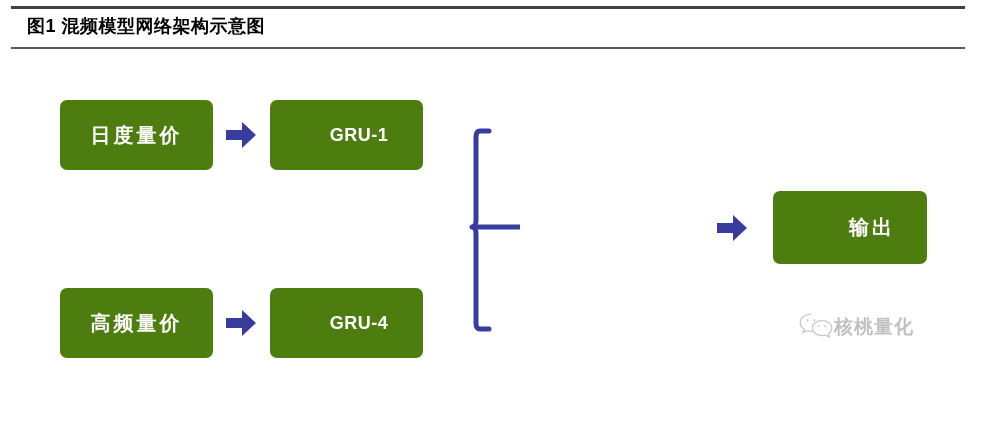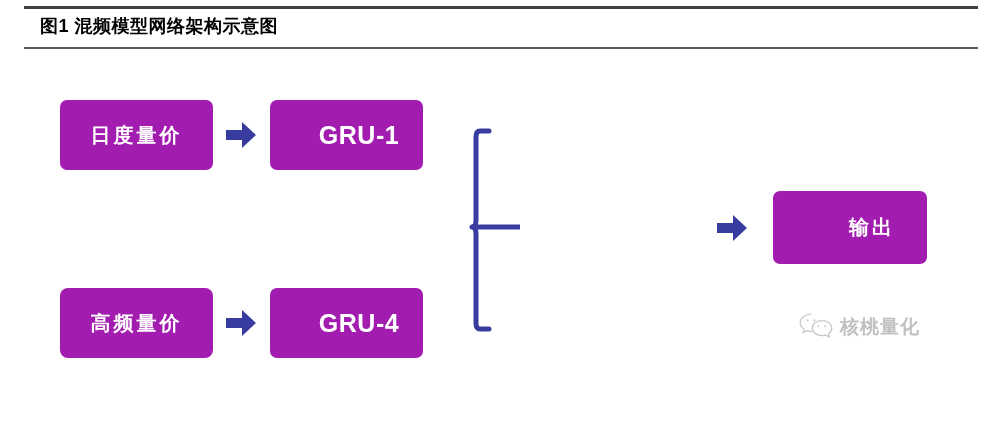--- a/index.html
+++ b/index.html
@@ -11,21 +11,21 @@
     width: 982px;
     height: 426px;
     position: relative;
     overflow: hidden;
     font-family: "Liberation Sans", "DejaVu Sans", sans-serif;
   }
 
   
   #figure-header {
     position: absolute;
-    left: 24px;
+    left: 11px;
     top: 0px;
     width: 954px;
     height: 50px;
     text-decoration: underline;
   }
   #rule-top {
     position: absolute;
     left: 0;
     top: 6px;
     width: 954px;
@@ -57,50 +57,50 @@
   #diagram {
     position: absolute;
     left: 0;
     top: 50px;
     width: 982px;
     height: 376px;
   }
 
   .node-box {
     position: absolute;
-    background: #a21caf;
+    background: #4d7c0f;
     border-radius: 7px;
     display: flex;
     align-items: center;
     justify-content: center;
     color: #ffffff;
     box-sizing: border-box;
   }
   .node-label-cn {
     font-family: "Liberation Serif", "DejaVu Serif", serif;
     font-size: 20px;
     font-weight: bold;
     letter-spacing: 3px;
     color: #ffffff;
     white-space: nowrap;
   }
   .node-label-en {
     font-family: "Liberation Sans", "DejaVu Sans", sans-serif;
-    font-size: 25px;
+    font-size: 18px;
     font-weight: bold;
     letter-spacing: 0.5px;
     color: #ffffff;
     white-space: nowrap;
     margin-left: 25px;
   }
 
   
   #box-daily      { left: 60px;  top: 50px;  width: 153px; height: 70px; }
   #box-gru1       { left: 270px; top: 50px;  width: 153px; height: 70px; }
-  #box-highfreq   { left: 60px;  top: 238px; width: 153px; height: 70px; border-radius: 8px; }
+  #box-highfreq   { left: 60px;  top: 238px; width: 153px; height: 70px; }
   #box-gru2       { left: 270px; top: 238px; width: 153px; height: 70px; }
   #box-mlp        { left: 548px; top: 141px; width: 153px; height: 74px; }
   #box-output     { left: 773px; top: 141px; width: 154px; height: 73px; padding-left: 44px; }
 
   
   .block-arrow {
     position: absolute;
     width: 30px;
     height: 26px;
   }
@@ -117,21 +117,20 @@
     height: 204px;
   }
 
   
   #watermark {
     position: absolute;
     left: 798px;
     top: 312px;
     display: flex;
     align-items: center;
-    gap: 6px;
     opacity: 0.62;
   }
   #watermark-text {
     font-family: "Liberation Serif", "DejaVu Serif", serif;
     font-size: 19px;
     font-weight: bold;
     color: #9a9a9a;
     letter-spacing: 1px;
     white-space: nowrap;
   }

